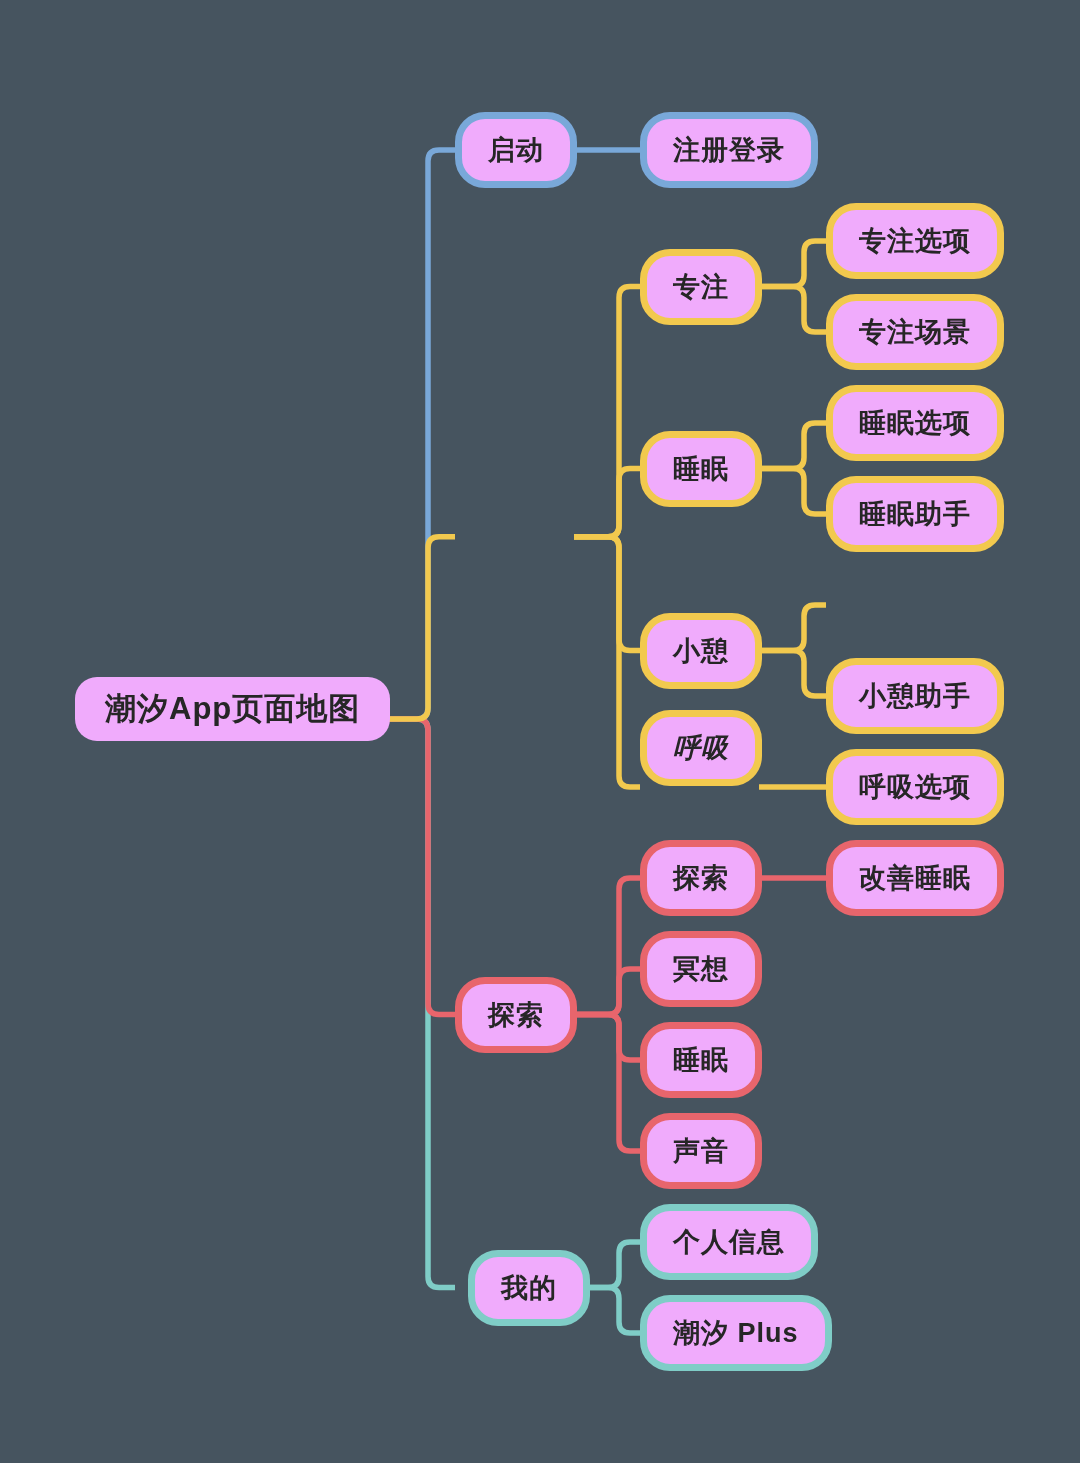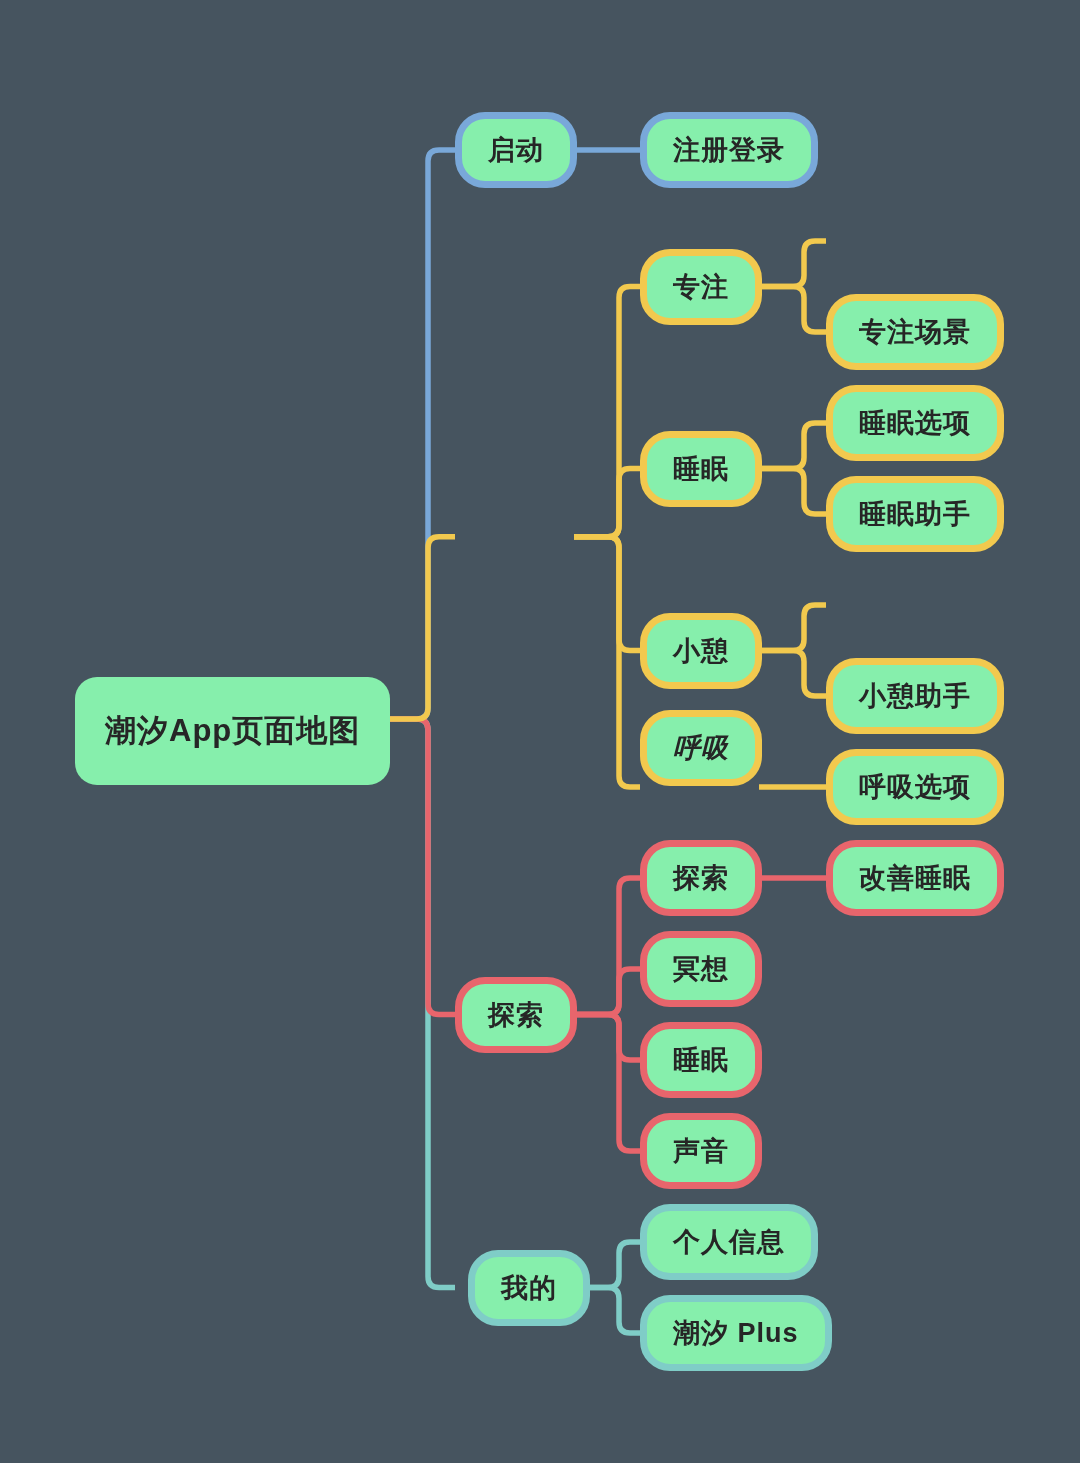--- a/index.html
+++ b/index.html
@@ -25,31 +25,31 @@
   }
   .node {
     position: absolute;
     z-index: 1;
     display: flex;
     align-items: center;
     justify-content: center;
     box-sizing: border-box;
     height: 76px;
     padding: 0 26px;
-    background: #86efac;
+    background: #f0abfc;
     border: 7px solid #999;
     border-radius: 30px;
     font-size: 27px;
     font-weight: 600;
     letter-spacing: 1px;
     color: #262626;
     white-space: nowrap;
   }
   .node.root {
-    height: 108px;
+    height: 64px;
     border: none;
     border-radius: 22px;
     font-size: 31px;
     padding: 0 30px;
     z-index: 1;
   }
 </style>
 </head>
 <body>
 
@@ -74,20 +74,21 @@
       <path d="M 759 878 L 826 878" fill="none" stroke="#E8656C" stroke-width="5.5"></path>
       <path d="M 574 1014.5 L 608 1014.5 Q 619 1014.5 619 1003.5 L 619 889 Q 619 878 630 878 L 640 878" fill="none" stroke="#E8656C" stroke-width="5.5"></path>
       <path d="M 574 1014.5 L 608 1014.5 Q 619 1014.5 619 1003.5 L 619 980 Q 619 969 630 969 L 640 969" fill="none" stroke="#E8656C" stroke-width="5.5"></path>
       <path d="M 574 1014.5 L 608 1014.5 Q 619 1014.5 619 1025.5 L 619 1049 Q 619 1060 630 1060 L 640 1060" fill="none" stroke="#E8656C" stroke-width="5.5"></path>
       <path d="M 574 1014.5 L 608 1014.5 Q 619 1014.5 619 1025.5 L 619 1140 Q 619 1151 630 1151 L 640 1151" fill="none" stroke="#E8656C" stroke-width="5.5"></path>
       <path d="M 574 1287.5 L 608 1287.5 Q 619 1287.5 619 1276.5 L 619 1253 Q 619 1242 630 1242 L 640 1242" fill="none" stroke="#7FCDC7" stroke-width="5.5"></path>
       <path d="M 574 1287.5 L 608 1287.5 Q 619 1287.5 619 1298.5 L 619 1322 Q 619 1333 630 1333 L 640 1333" fill="none" stroke="#7FCDC7" stroke-width="5.5"></path>
     </svg>
 <div class="node" style="left: 640px; top: 112px; border-color: rgb(121, 168, 217);">注册登录</div>
     <div class="node" style="left: 455px; top: 112px; border-color: rgb(121, 168, 217);">启动</div>
+    <div class="node" style="left: 826px; top: 203px; border-color: rgb(242, 201, 78);">专注选项</div>
     <div class="node" style="left: 826px; top: 294px; border-color: rgb(242, 201, 78);">专注场景</div>
     <div class="node" style="left: 640px; top: 248.5px; border-color: rgb(242, 201, 78);">专注</div>
     <div class="node" style="left: 826px; top: 385px; border-color: rgb(242, 201, 78);">睡眠选项</div>
     <div class="node" style="left: 826px; top: 476px; border-color: rgb(242, 201, 78);">睡眠助手</div>
     <div class="node" style="left: 640px; top: 430.5px; border-color: rgb(242, 201, 78);">睡眠</div>
     <div class="node" style="left: 826px; top: 658px; border-color: rgb(242, 201, 78);">小憩助手</div>
     <div class="node" style="left: 640px; top: 612.5px; border-color: rgb(242, 201, 78);">小憩</div>
     <div class="node" style="left: 826px; top: 749px; border-color: rgb(242, 201, 78);">呼吸选项</div>
     <div class="node" style="left: 640px; top: 710px; border-color: rgb(242, 201, 78); font-style: italic;">呼吸</div>
     <div class="node" style="left: 826px; top: 840px; border-color: rgb(232, 101, 108); text-align: center;">改善睡眠</div>

